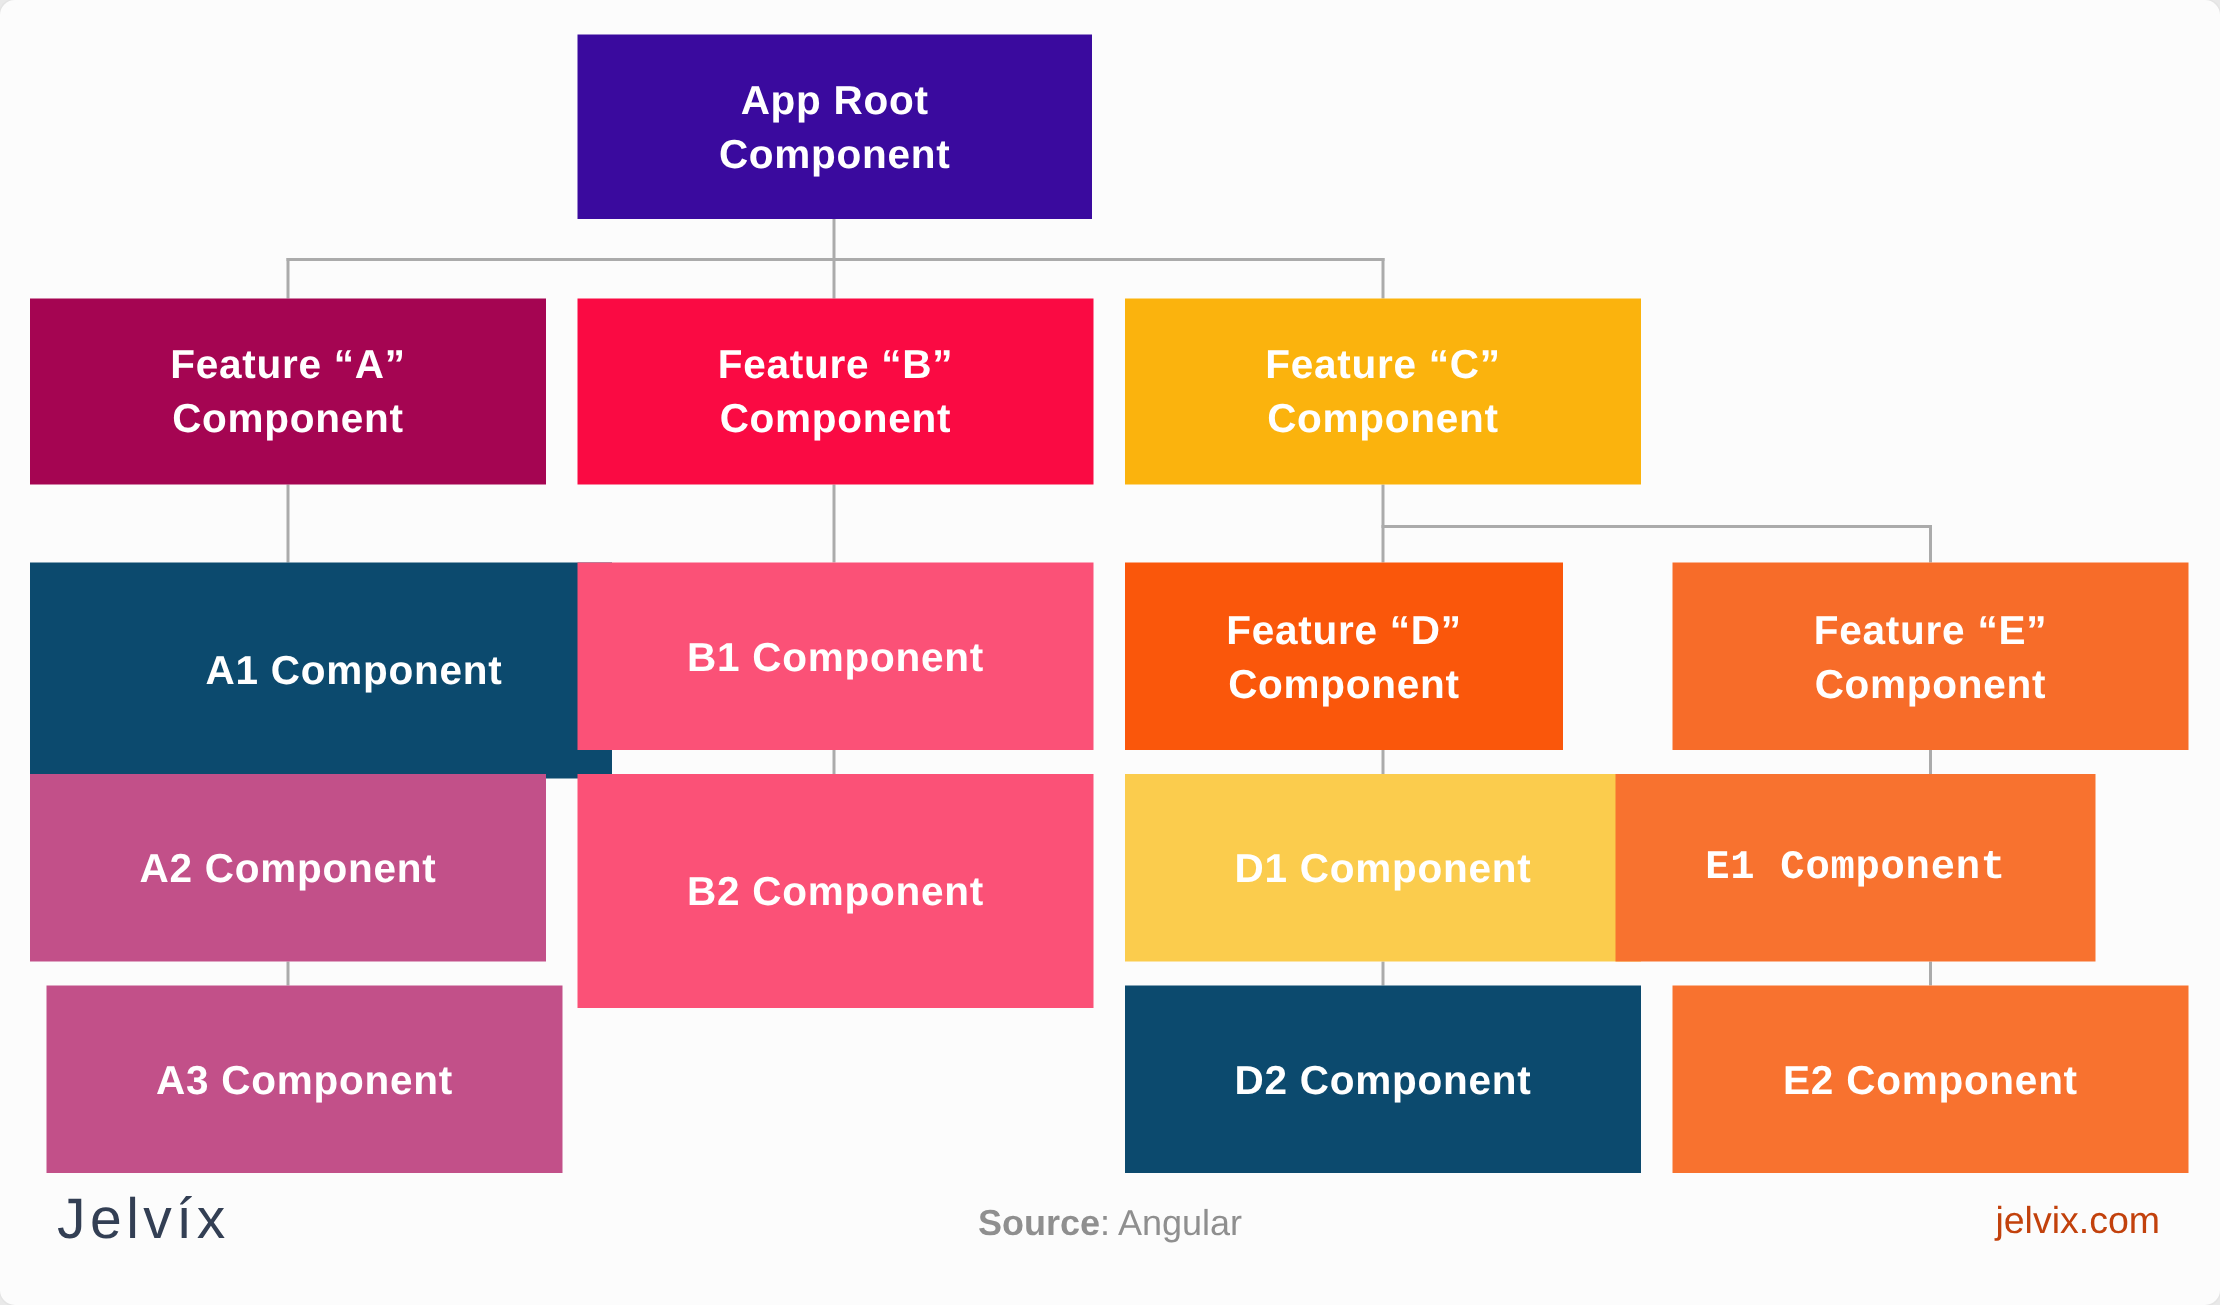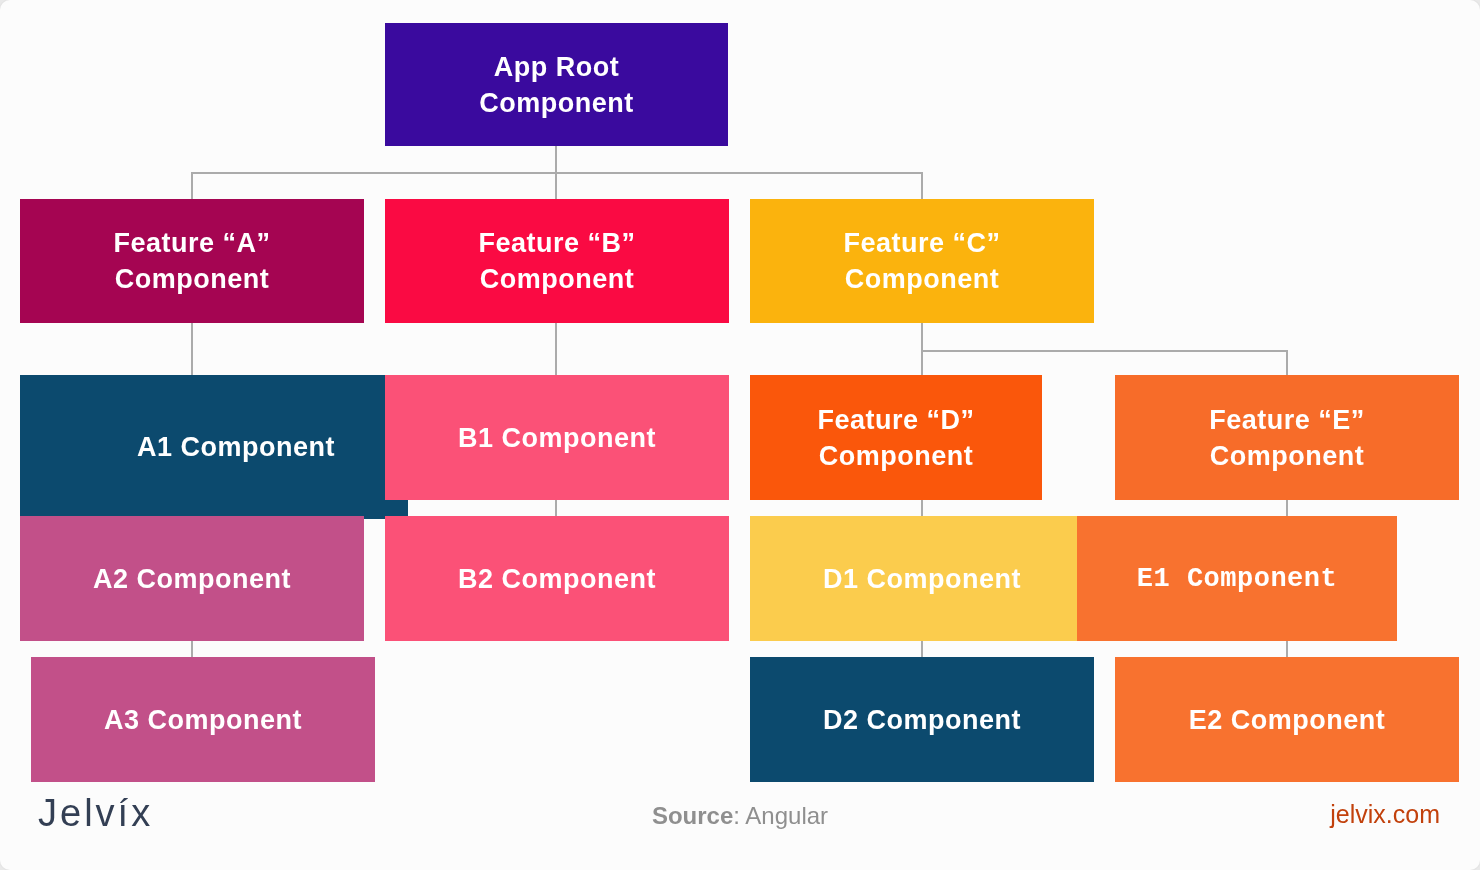--- a/index.html
+++ b/index.html
@@ -99,21 +99,21 @@
   <div class="node" style="left: 385px; top: 199px; width: 344px; height: 124px; background-color: rgb(250, 10, 67);">Feature “B”
 Component</div>
   <div class="node" style="left: 750px; top: 199px; width: 344px; height: 124px; background-color: rgb(251, 179, 13);">Feature “C”
 Component</div>
 
   <div class="node" style="left: 20px; top: 375px; width: 344px; height: 144px; background-color: #0c4a6e; padding-left: 44px;">A1 Component</div>
   <div class="node" style="left: 20px; top: 516px; width: 344px; height: 125px; background-color: rgb(194, 80, 137);">A2 Component</div>
   <div class="node" style="left: 20px; top: 657px; width: 344px; height: 125px; background-color: rgb(194, 80, 137); margin-left: 11px;">A3 Component</div>
 
   <div class="node" style="left: 385px; top: 375px; width: 344px; height: 125px; background-color: rgb(251, 81, 119);">B1 Component</div>
-  <div class="node" style="left: 385px; top: 516px; width: 344px; height: 125px; background-color: rgb(251, 81, 119);">B2 Component</div>
+  <div class="node" style="left: 385px; top: 516px; width: 344px; height: 156px; background-color: rgb(251, 81, 119);">B2 Component</div>
 
   <div class="node" style="left: 750px; top: 375px; width: 292px; height: 125px; background-color: rgb(250, 87, 11);">Feature “D”
 Component</div>
   <div class="node" style="left: 1115px; top: 375px; width: 344px; height: 125px; background-color: rgb(247, 108, 41);">Feature “E”
 Component</div>
 
   <div class="node" style="left: 750px; top: 516px; width: 344px; height: 125px; background-color: rgb(251, 204, 77);">D1 Component</div>
   <div class="node" style="left: 750px; top: 657px; width: 344px; height: 125px; background-color: #0c4a6e;">D2 Component</div>
 
   <div class="node" style="left: 1077px; top: 516px; width: 320px; height: 125px; background-color: rgb(248, 114, 47); font-family: Liberation Mono, monospace;">E1 Component</div>

